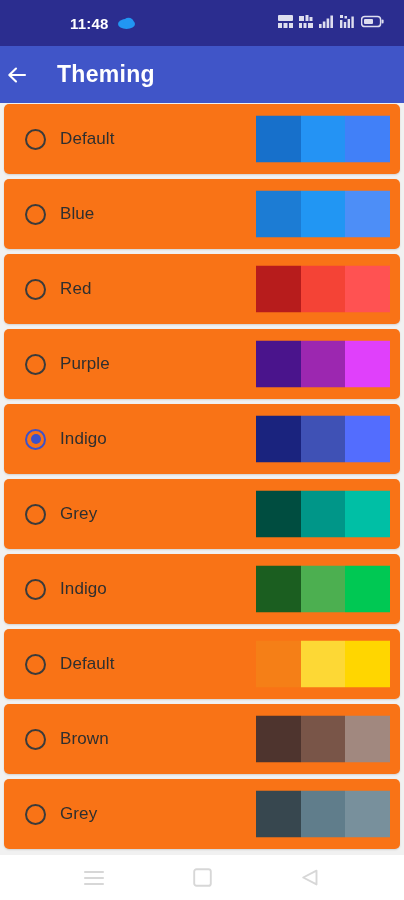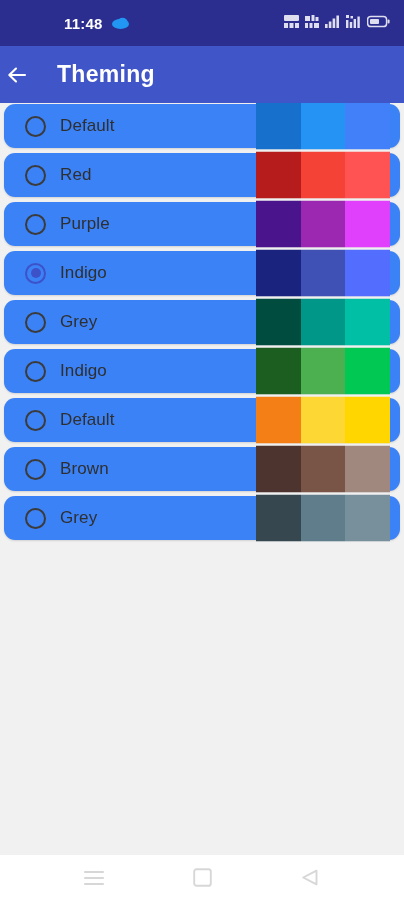--- a/index.html
+++ b/index.html
@@ -6,21 +6,21 @@
   html, body {
     width:404px; height:900px;
     font-family:"Liberation Sans", sans-serif;
     background:#ffffff; overflow:hidden;
   }
   #phone { position:relative; width:404px; height:900px; background:#f1f1f1; display:flex; flex-direction:column; }
 
   
   .statusbar {
     height:46px; background:#2b2d8f; flex:0 0 46px;
-    display:flex; align-items:center; padding:0 14px;
+    display:flex; align-items:center; padding:0 20px;
     color:#ffffff;
   }
   .sb-left { display:flex; align-items:center; gap:9px; margin-left:50px; }
   .sb-time { font-size:15px; font-weight:700; letter-spacing:.2px; color:#fff; }
   .sb-cloud { width:17px; height:12px; position:relative; }
   .sb-cloud svg { display:block; }
   .sb-right { margin-left:auto; display:flex; align-items:center; gap:6px; }
   .sb-ico { display:block; opacity:.95; }
 
   
@@ -32,22 +32,22 @@
   .appbar-title {
     color:#ffffff; font-size:23px; font-weight:700; letter-spacing:.3px;
   }
 
   
   .list {
     flex:1 1 auto; background:#f1f1f1; overflow:hidden;
     padding-top:1px;
   }
   .row {
-    position:relative; height:44px; margin:0 4px 5px 4px;
-    background:#3b82f6; border-radius:11px;
+    position:relative; height:70px; margin:0 4px 5px 4px;
+    background:#f97316; border-radius:5px;
     box-shadow:0 1px 2px rgba(0,0,0,.13);
     display:flex; align-items:center; cursor:pointer;
   }
   .radio {
     width:21px; height:21px; border-radius:50%;
     border:2.1px solid #3b3b3b; margin-left:21px;
     flex:0 0 21px; position:relative; background:transparent;
   }
   .row.selected .radio { border-color:#3d52c9; }
   .row.selected .radio::after {
@@ -149,20 +149,29 @@
         <span class="radio"></span>
         <span class="row-label">Default</span>
         <span class="swatch">
           <span style="background: rgb(23, 112, 203);"></span>
           <span style="background: rgb(36, 147, 244);"></span>
           <span style="background: rgb(65, 128, 248);"></span>
         </span>
       </div>
       <div class="row">
         <span class="radio"></span>
+        <span class="row-label">Blue</span>
+        <span class="swatch">
+          <span style="background: rgb(28, 124, 212);"></span>
+          <span style="background: rgb(33, 150, 243);"></span>
+          <span style="background: rgb(77, 142, 247);"></span>
+        </span>
+      </div>
+      <div class="row">
+        <span class="radio"></span>
         <span class="row-label">Red</span>
         <span class="swatch">
           <span style="background: rgb(183, 28, 28);"></span>
           <span style="background: rgb(244, 67, 54);"></span>
           <span style="background: rgb(255, 82, 82);"></span>
         </span>
       </div>
       <div class="row">
         <span class="radio"></span>
         <span class="row-label">Purple</span>

